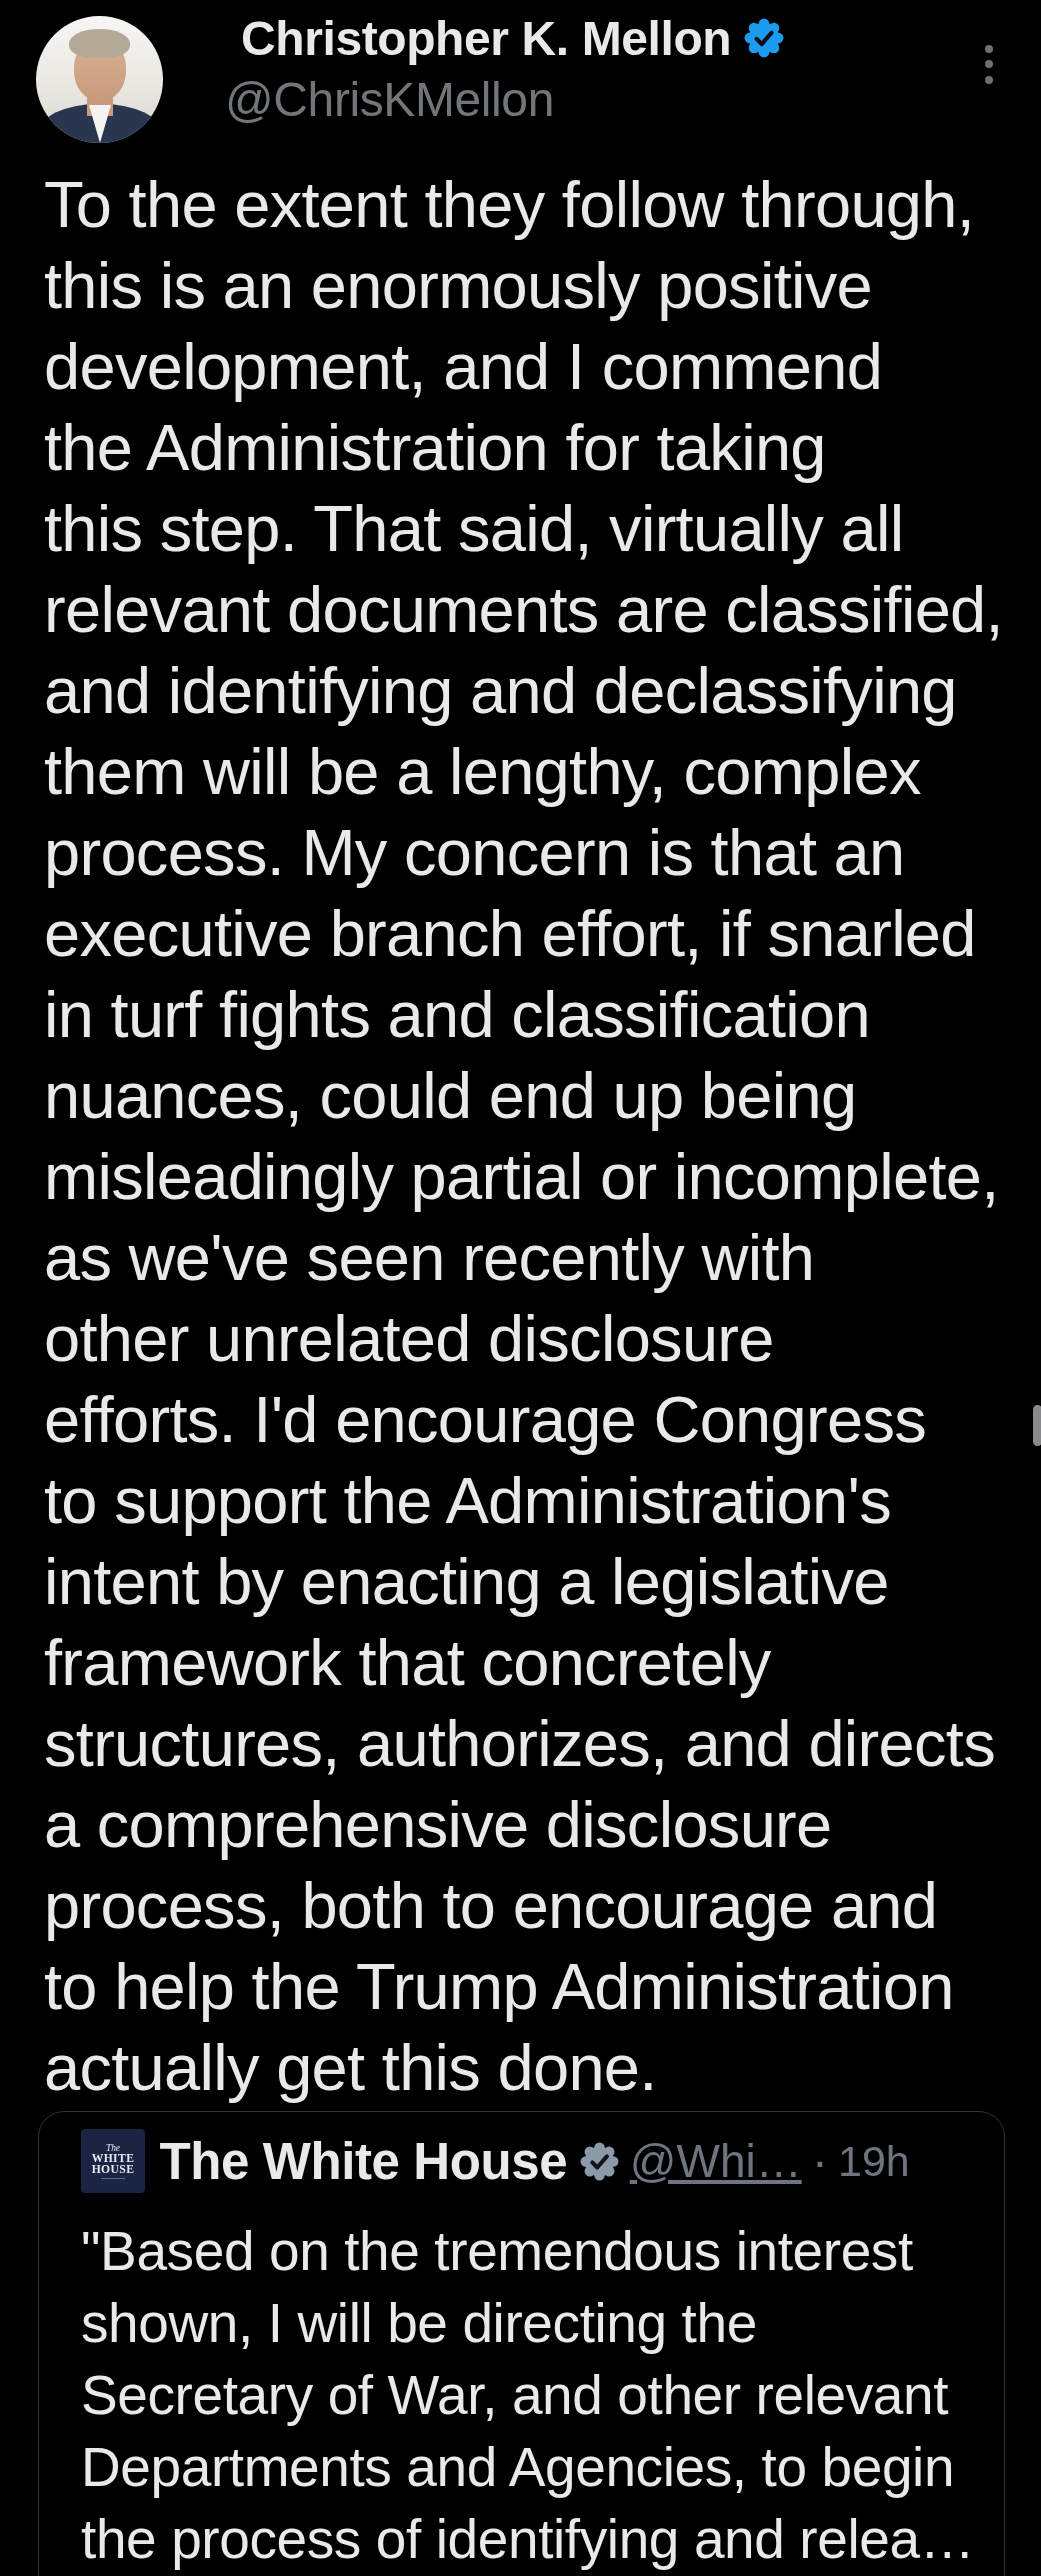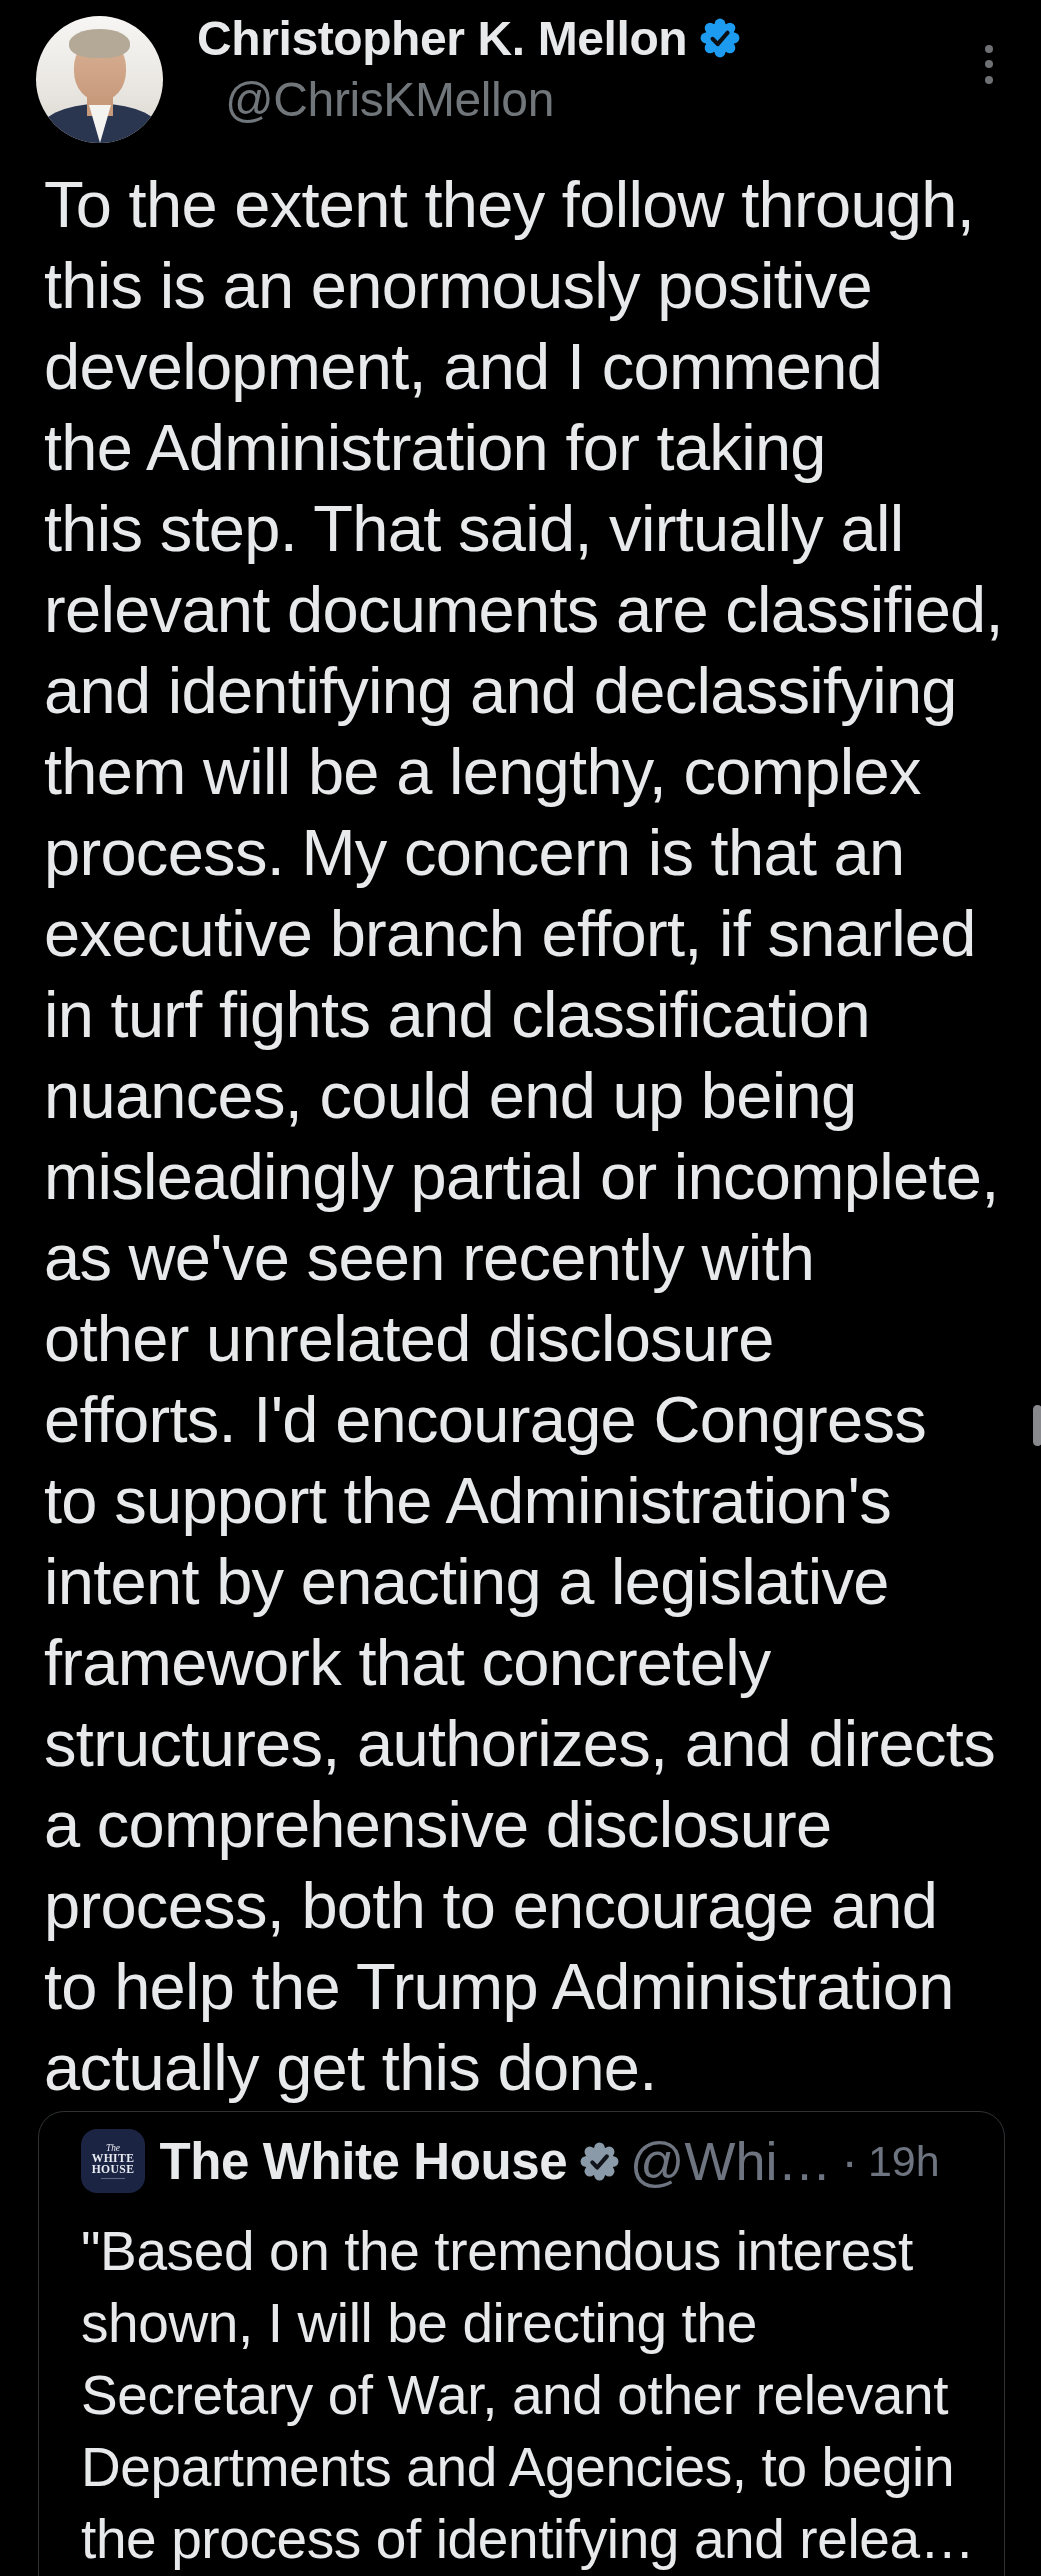--- a/index.html
+++ b/index.html
@@ -14,49 +14,49 @@
   .av-shirt{position:absolute;bottom:0;left:53px;width:22px;height:38px;background:#f4f3f0;
             clip-path:polygon(0 0,100% 0,50% 100%);}
   .av-neck{position:absolute;top:75px;left:51px;width:26px;height:24.6px;background:#c79a7c;}
   .av-face{position:absolute;top:23px;left:38px;width:52px;height:62px;
            background:linear-gradient(#d8b094,#c89a7c);border-radius:46% 46% 48% 48%;}
   .av-hair{position:absolute;top:13px;left:33px;width:61px;height:29px;background:#b3a996;
            border-radius:50% 50% 42% 42%;}
 
   .h-text{position:absolute;left:197px;top:8.7px;}
   .name-row{display:flex;align-items:center;gap:11.6px;height:59px;}
-  .m-name{font-size:48px;font-weight:700;color:#e7e9ea;letter-spacing:-0.4px;white-space:nowrap;}
+  .m-name{font-size:48px;font-weight:700;color:#e7e9ea;letter-spacing:-0.4px;white-space:nowrap;margin-left:44px;}
   .badge-svg{width:42px;height:42px;flex:none;}
   .m-handle{font-size:48px;color:#71767b;letter-spacing:-0.4px;margin-top:4.3px;line-height:56px;margin-left:28px;}
 
   .more-btn{position:absolute;right:45px;top:41px;display:flex;flex-direction:column;gap:7.2px;
             padding:4.3px;background:none;border:none;cursor:pointer;}
   .more-dot{width:8px;height:8px;border-radius:50%;background:#6e7074;}
 
   
   .tweet-text{position:absolute;left:44px;top:164px;width:991px;font-size:65px;line-height:81px;
               letter-spacing:-0.7px;color:#e7e9ea;white-space:pre-line;}
 
   
   .scroll-thumb{position:absolute;right:0;top:1405px;width:8.7px;height:41px;border-radius:4.3px;
                 background:#87898c;}
 
   
   .quote{position:absolute;left:38px;top:2111px;width:967px;height:521px;box-sizing:border-box;
          border:1.4px solid #2f3336;border-radius:26px;padding:17.4px 19px 0 42px;background:#000;cursor:pointer;}
   .q-head{display:flex;align-items:center;}
-  .q-avatar{width:64px;height:64px;border-radius:16px;background:#1c2444;flex:none;margin-right:14.5px;
+  .q-avatar{width:64px;height:64px;border-radius:4px;background:#1c2444;flex:none;margin-right:14.5px;
             display:flex;flex-direction:column;align-items:center;justify-content:center;overflow:hidden;}
   .wh-the{font-family:"Liberation Serif",serif;font-style:italic;font-size:9.4px;line-height:9.4px;color:#e8ebf2;}
   .wh-big{font-family:"Liberation Serif",serif;font-weight:700;font-size:11.6px;line-height:11px;
           letter-spacing:0.4px;color:#e8ebf2;}
   .wh-div{width:24.6px;height:1.4px;background:#5c6782;margin-top:2.9px;}
   .q-name{font-size:51px;font-weight:700;color:#e7e9ea;letter-spacing:-0.4px;white-space:nowrap;}
   .q-badge{width:41px;height:41px;margin:0 10px 0 11.6px;flex:none;}
-  .q-handle{font-size:54px;color:#6e7580;white-space:nowrap;}
+  .q-handle{font-size:46px;color:#6e7580;white-space:nowrap;text-decoration:underline;}
   .q-sep{font-size:49px;color:#6e7580;margin:0 10px;}
   .q-time{font-size:43px;color:#6e7580;}
   .q-text{margin-top:22px;font-size:55px;line-height:72px;letter-spacing:-0.4px;color:#e7e9ea;
           white-space:pre-line;}
 </style>
 </head>
 <body>
 
 <div id="page">
 

